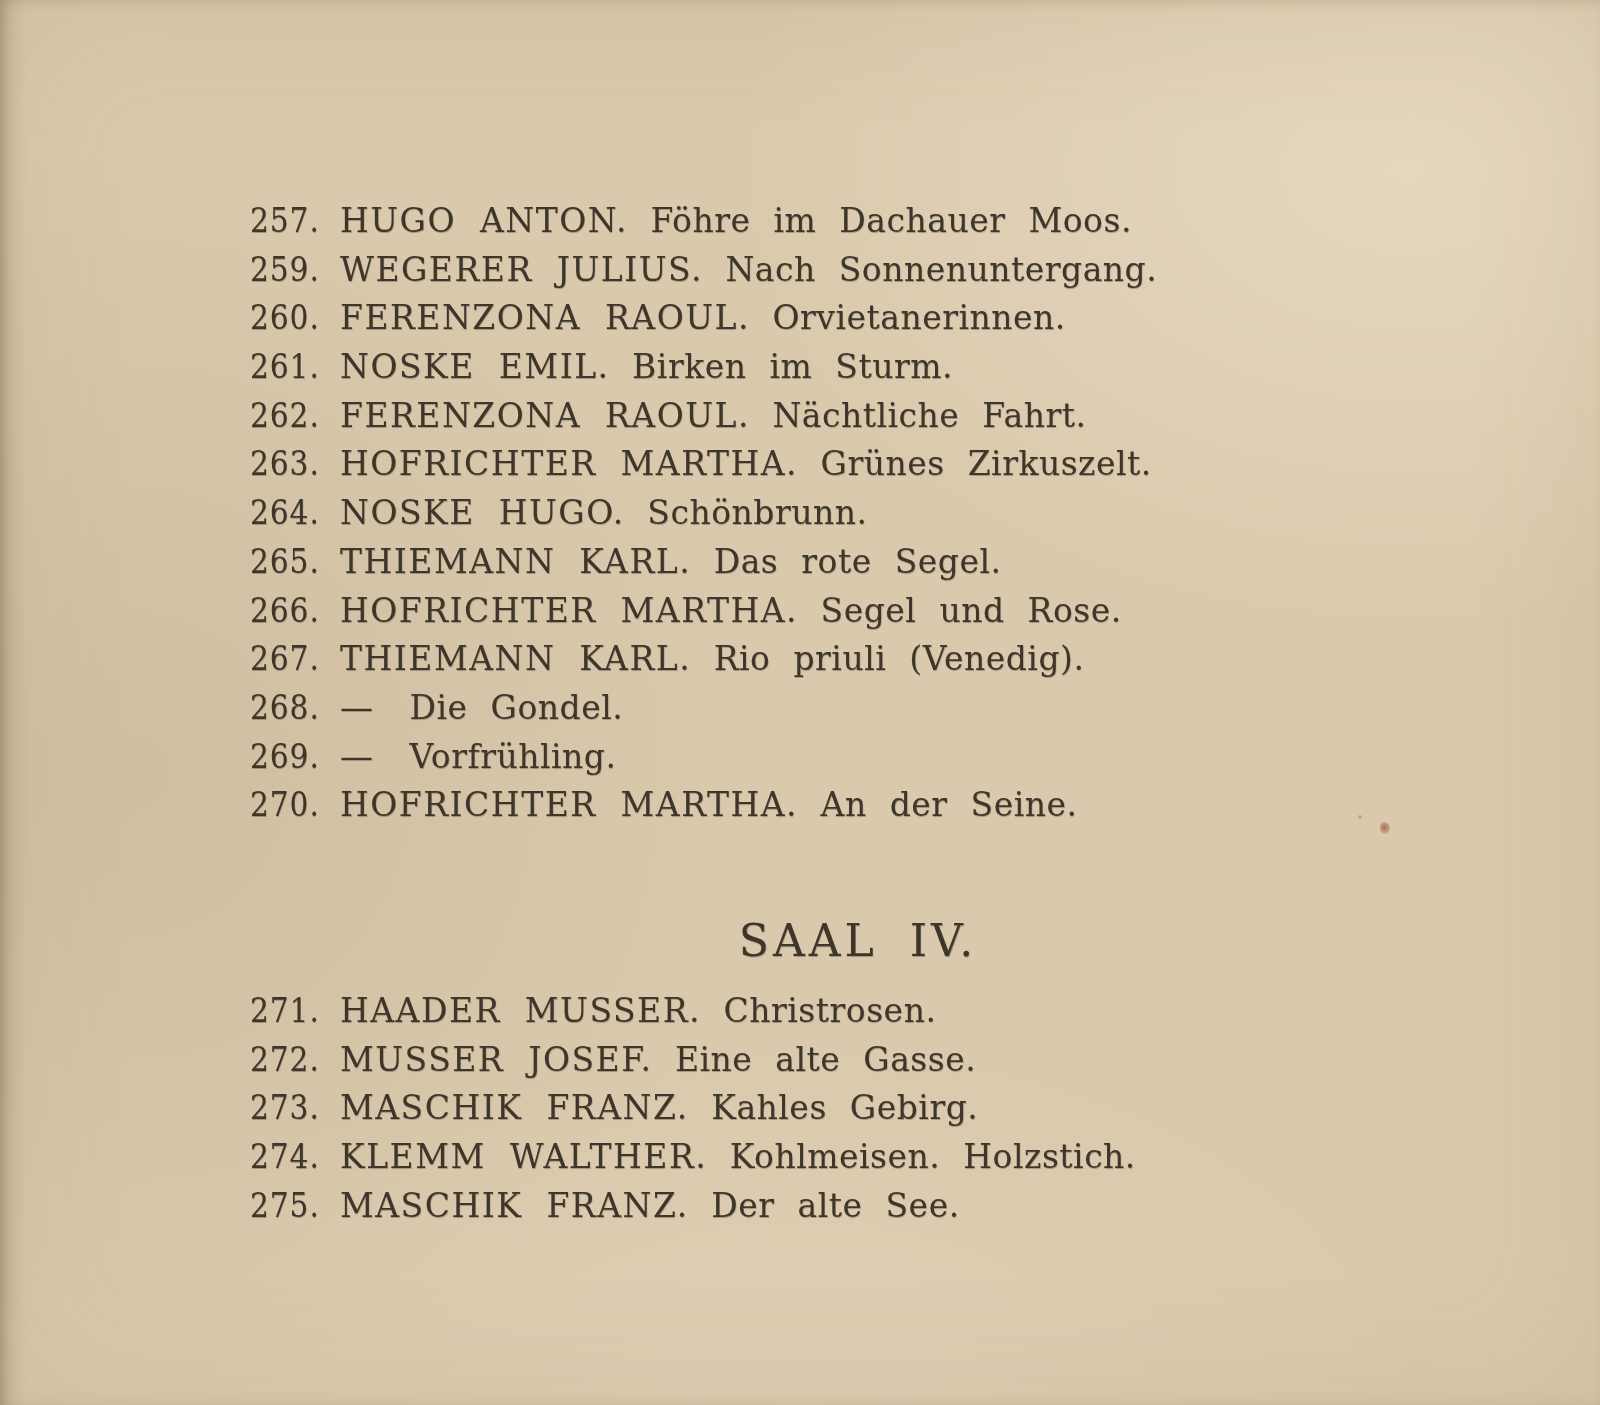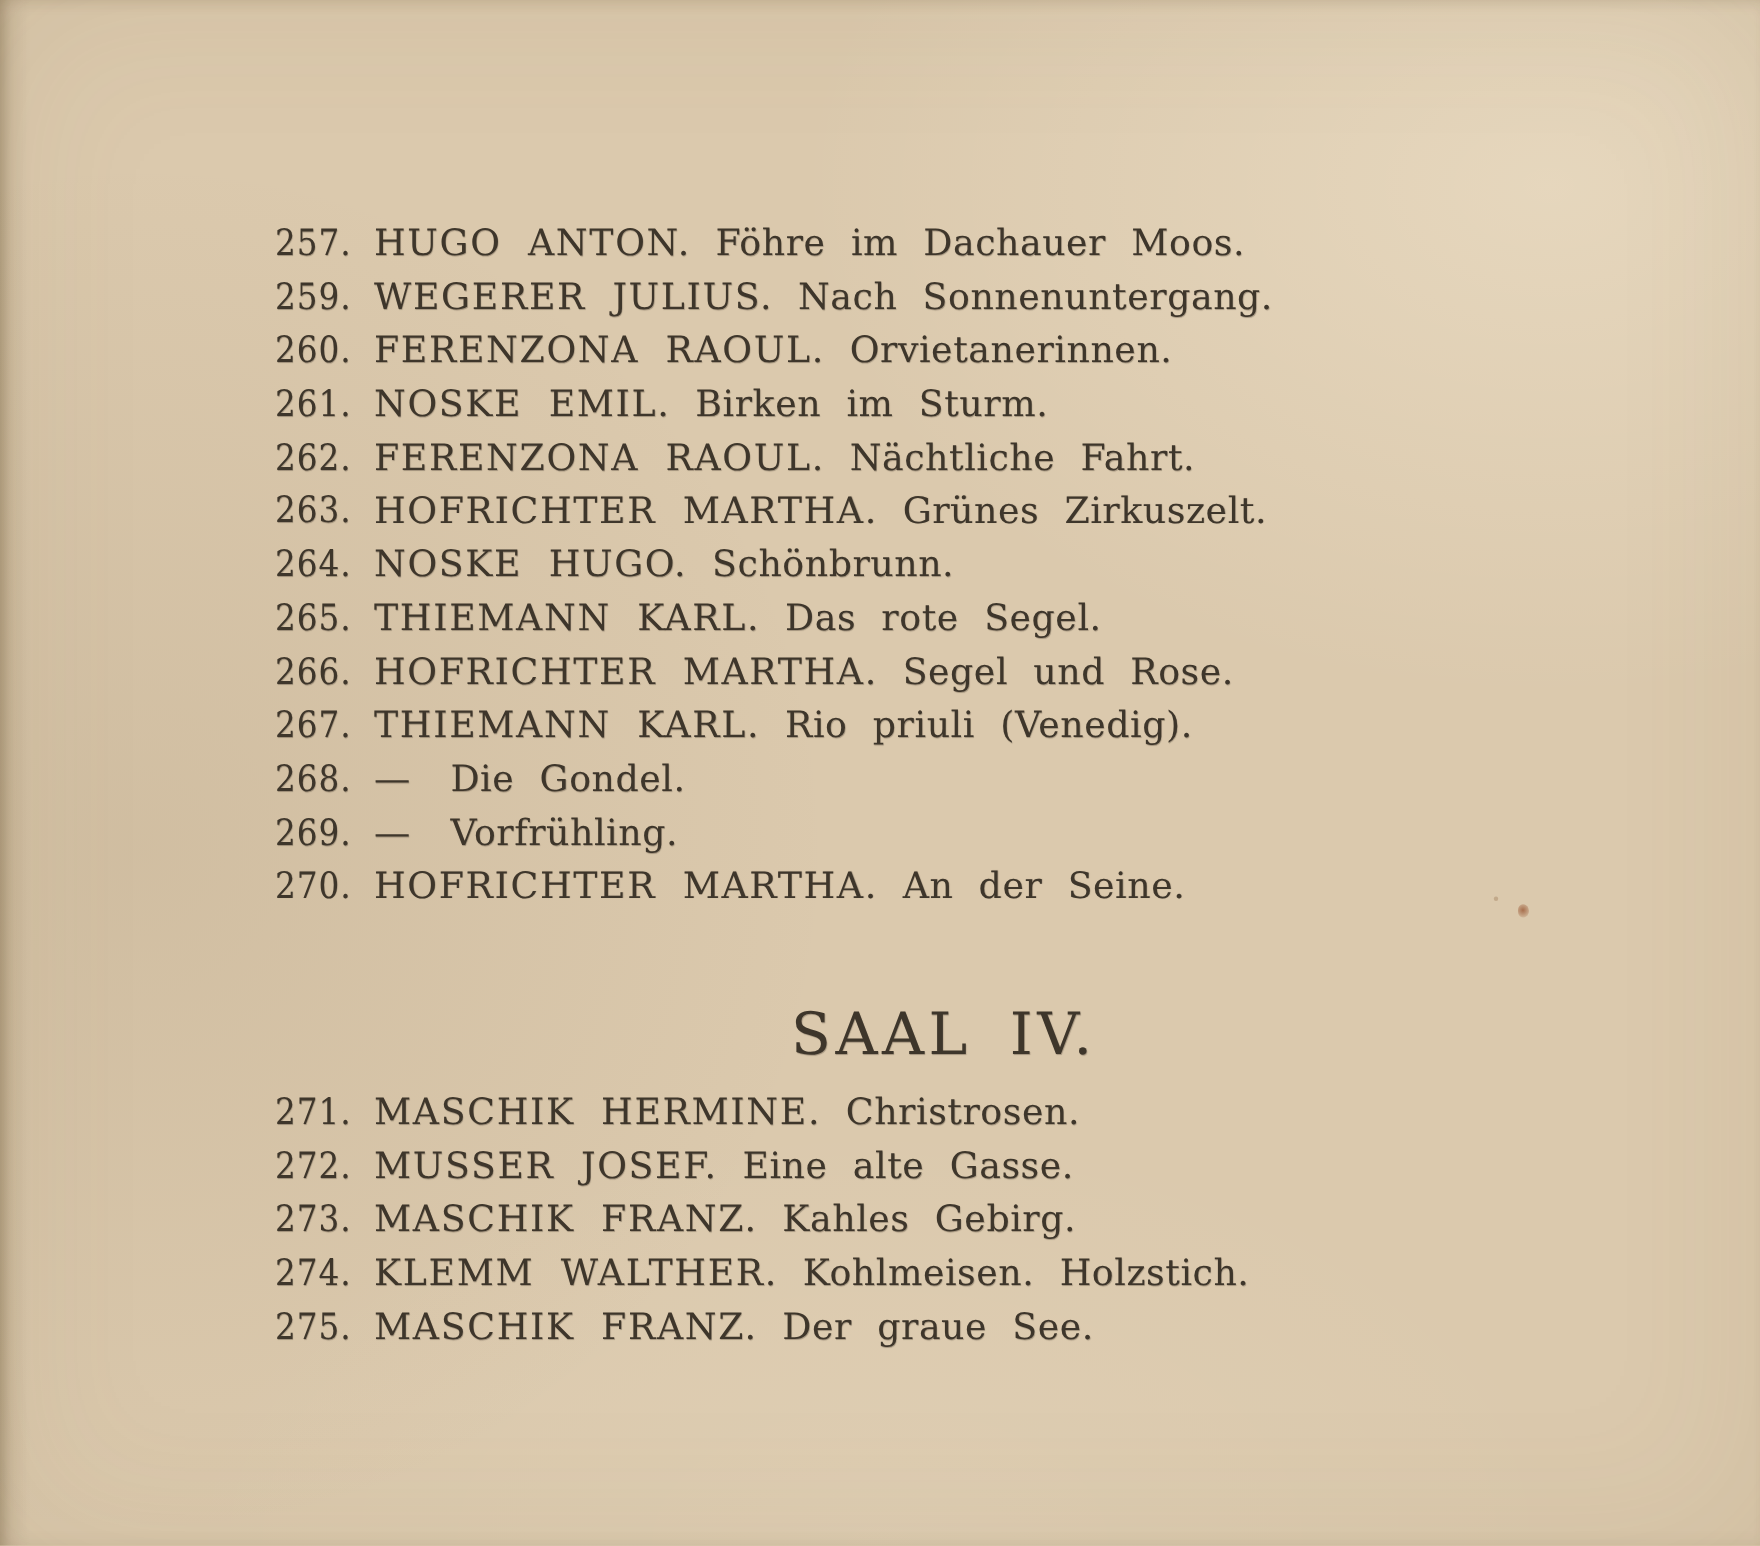--- a/index.html
+++ b/index.html
@@ -60,21 +60,21 @@
   }
   .title {
     letter-spacing: 0.5px;
     margin-top: 32px;
   }
   .section-heading {
     position: absolute;
     top: 913px;
     left: 858px;
     transform: translateX(-50%);
-    font-size: 53px;
+    font-size: 44px;
     line-height: 56px;
     letter-spacing: 4px;
     word-spacing: 14px;
     white-space: nowrap;
     text-shadow: 0.6px 1px 0.8px rgba(62,52,40,0.35);
   }
   .foxing-spot {
     position: absolute;
     left: 1380px;
     top: 822px;
@@ -108,22 +108,22 @@
     <div class="entry"><span class="num">266.</span><span class="author">HOFRICHTER MARTHA.</span> <span class="title">Segel und Rose.</span></div>
     <div class="entry"><span class="num">267.</span><span class="author">THIEMANN KARL.</span> <span class="title">Rio priuli (Venedig).</span></div>
     <div class="entry"><span class="num">268.</span><span class="author dash">—</span> <span class="title">Die Gondel.</span></div>
     <div class="entry"><span class="num">269.</span><span class="author dash">—</span> <span class="title">Vorfrühling.</span></div>
     <div class="entry"><span class="num">270.</span><span class="author">HOFRICHTER MARTHA.</span> <span class="title">An der Seine.</span></div>
   </div>
 
 <div class="section-heading">SAAL IV.</div>
 
 <div class="catalog-list list-2">
-    <div class="entry"><span class="num">271.</span><span class="author">MASCHIK HERMINE.</span> <span class="title">Christrosen.</span></div>
+    <div class="entry"><span class="num">271.</span><span class="author">HAADER MUSSER.</span> <span class="title">Christrosen.</span></div>
     <div class="entry"><span class="num">272.</span><span class="author">MUSSER JOSEF.</span> <span class="title">Eine alte Gasse.</span></div>
     <div class="entry"><span class="num">273.</span><span class="author">MASCHIK FRANZ.</span> <span class="title">Kahles Gebirg.</span></div>
     <div class="entry"><span class="num">274.</span><span class="author">KLEMM WALTHER.</span> <span class="title">Kohlmeisen. Holzstich.</span></div>
-    <div class="entry"><span class="num">275.</span><span class="author">MASCHIK FRANZ.</span> <span class="title">Der graue See.</span></div>
+    <div class="entry"><span class="num">275.</span><span class="author">MASCHIK FRANZ.</span> <span class="title">Der alte See.</span></div>
   </div>
 
 <div class="foxing-spot"></div>
 <div class="speck-small"></div>
 <div class="vignette"></div>
 
 </body></html>

